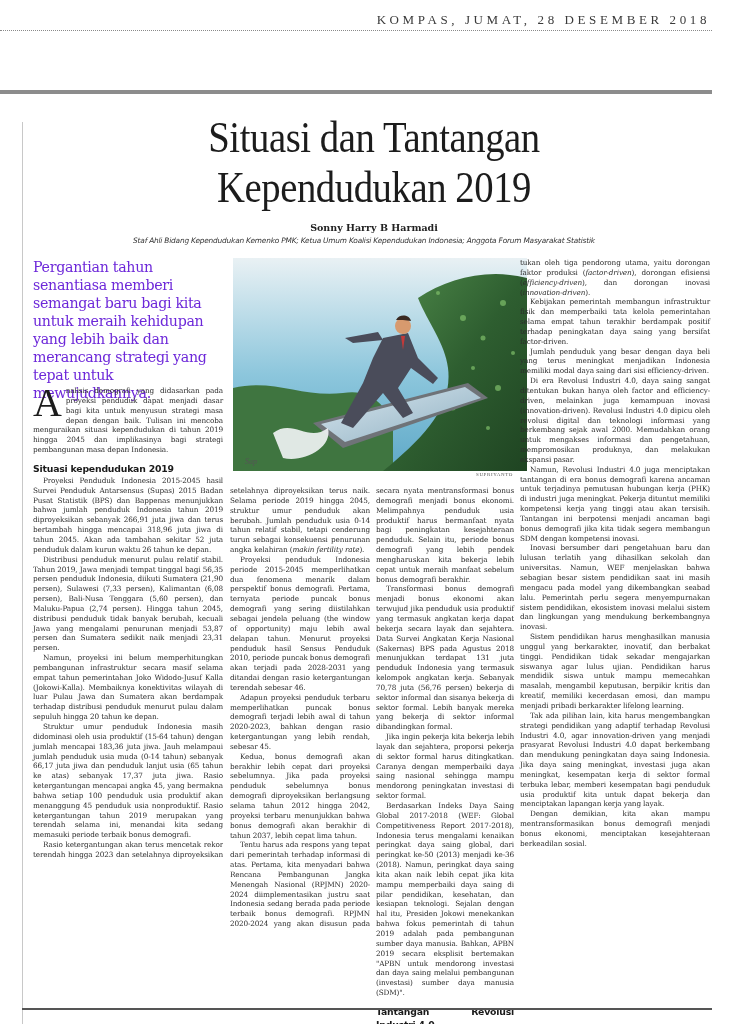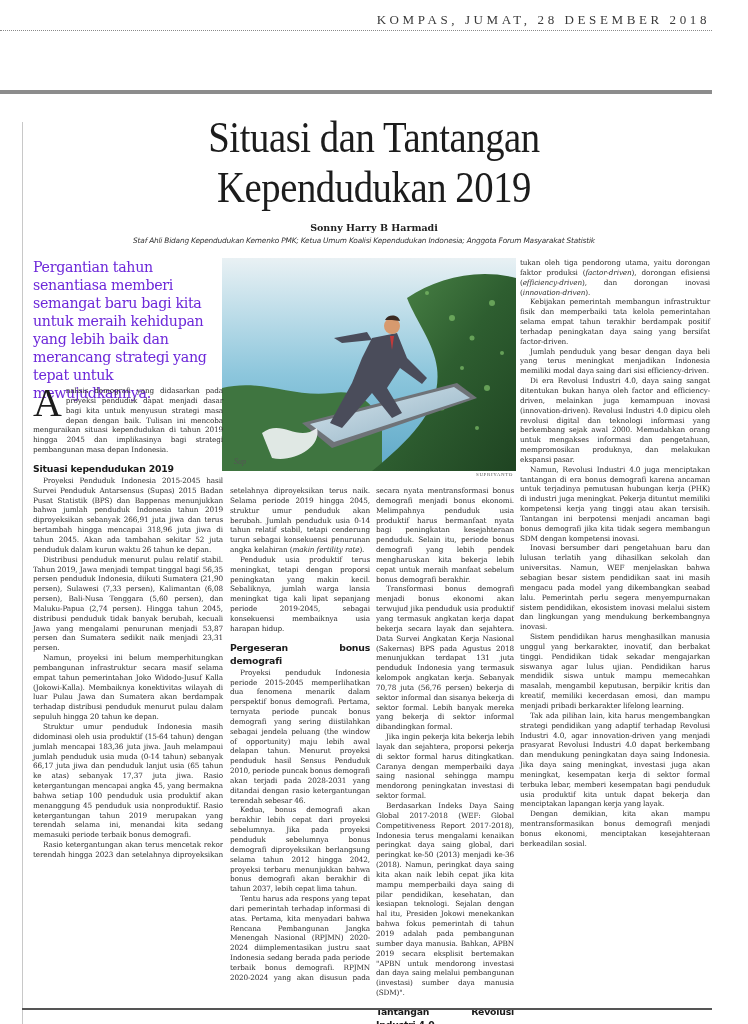--- a/index.html
+++ b/index.html
@@ -38,21 +38,21 @@
     letter-spacing: -0.2px;
   }
 
   .pullquote {
     position: absolute; left: 33px; top: 258px; width: 195px;
     font-family: "DejaVu Serif", serif; font-size: 14.2px; line-height: 18px; color: #6d28d9;
     letter-spacing: -0.3px;
   }
 
   .illustration {
-    position: absolute; left: 222px; top: 258px; width: 302px; height: 213px; overflow: hidden;
+    position: absolute; left: 233px; top: 258px; width: 302px; height: 213px; overflow: hidden;
   }
   .illus-credit {
     position: absolute; left: 476px; top: 472px;
     font-family: "Liberation Serif", serif; font-size: 5px; letter-spacing: 0.6px; color: #555;
   }
 
   .col {
     position: absolute; font-family: "DejaVu Serif", serif; font-size: 7.3px; line-height: 9.85px;
     color: #2d2d2d; text-align: justify; letter-spacing: -0.15px;
   }
@@ -145,23 +145,22 @@
   <h3>Situasi kependudukan 2019</h3>
   <p>Proyeksi Penduduk Indonesia 2015-2045 hasil Survei Penduduk Antarsensus (Supas) 2015 Badan Pusat Statistik (BPS) dan Bappenas menunjukkan bahwa jumlah penduduk Indonesia tahun 2019 diproyeksikan sebanyak 266,91 juta jiwa dan terus bertambah hingga mencapai 318,96 juta jiwa di tahun 2045. Akan ada tambahan sekitar 52 juta penduduk dalam kurun waktu 26 tahun ke depan.</p>
   <p>Distribusi penduduk menurut pulau relatif stabil. Tahun 2019, Jawa menjadi tempat tinggal bagi 56,35 persen penduduk Indonesia, diikuti Sumatera (21,90 persen), Sulawesi (7,33 persen), Kalimantan (6,08 persen), Bali-Nusa Tenggara (5,60 persen), dan Maluku-Papua (2,74 persen). Hingga tahun 2045, distribusi penduduk tidak banyak berubah, kecuali Jawa yang mengalami penurunan menjadi 53,87 persen dan Sumatera sedikit naik menjadi 23,31 persen.</p>
   <p>Namun, proyeksi ini belum memperhitungkan pembangunan infrastruktur secara masif selama empat tahun pemerintahan Joko Widodo-Jusuf Kalla (Jokowi-Kalla). Membaiknya konektivitas wilayah di luar Pulau Jawa dan Sumatera akan berdampak terhadap distribusi penduduk menurut pulau dalam sepuluh hingga 20 tahun ke depan.</p>
   <p>Struktur umur penduduk Indonesia masih didominasi oleh usia produktif (15-64 tahun) dengan jumlah mencapai 183,36 juta jiwa. Jauh melampaui jumlah penduduk usia muda (0-14 tahun) sebanyak 66,17 juta jiwa dan penduduk lanjut usia (65 tahun ke atas) sebanyak 17,37 juta jiwa. Rasio ketergantungan mencapai angka 45, yang bermakna bahwa setiap 100 penduduk usia produktif akan menanggung 45 penduduk usia nonproduktif. Rasio ketergantungan tahun 2019 merupakan yang terendah selama ini, menandai kita sedang memasuki periode terbaik bonus demografi.</p>
   <p style="height:20px;overflow:hidden">Rasio ketergantungan akan terus mencetak rekor terendah hingga 2023 dan setelahnya diproyeksikan terus naik. Selama periode 2019 hingga 2045, struktur umur penduduk akan berubah. Jumlah penduduk usia 0-14 tahun relatif stabil, tetapi cenderung turun sebagai konsekuensi penurunan angka kelahiran (total fertility rate).</p>
 </div>
 
 <div class="col" id="col2">
   <p class="noindent">setelahnya diproyeksikan terus naik. Selama periode 2019 hingga 2045, struktur umur penduduk akan berubah. Jumlah penduduk usia 0-14 tahun relatif stabil, tetapi cenderung turun sebagai konsekuensi penurunan angka kelahiran (<em>makin fertility rate</em>).</p>
-  <p>Penduduk usia produktif terus meningkat, tetapi dengan proporsi peningkatan yang makin kecil. Sebaliknya, jumlah warga lansia meningkat tiga kali lipat sepanjang periode 2019-2045, sebagai konsekuensi membaiknya usia harapan hidup.</p>
-  <h3>Pergeseran bonus demografi</h3>
   <p>Proyeksi penduduk Indonesia periode 2015-2045 memperlihatkan dua fenomena menarik dalam perspektif bonus demografi. Pertama, ternyata periode puncak bonus demografi yang sering diistilahkan sebagai jendela peluang (the window of opportunity) maju lebih awal delapan tahun. Menurut proyeksi penduduk hasil Sensus Penduduk 2010, periode puncak bonus demografi akan terjadi pada 2028-2031 yang ditandai dengan rasio ketergantungan terendah sebesar 46.</p>
+  <p>Adapun proyeksi penduduk terbaru memperlihatkan puncak bonus demografi terjadi lebih awal di tahun 2020-2023, bahkan dengan rasio ketergantungan yang lebih rendah, sebesar 45.</p>
   <p>Kedua, bonus demografi akan berakhir lebih cepat dari proyeksi sebelumnya. Jika pada proyeksi penduduk sebelumnya bonus demografi diproyeksikan berlangsung selama tahun 2012 hingga 2042, proyeksi terbaru menunjukkan bahwa bonus demografi akan berakhir di tahun 2037, lebih cepat lima tahun.</p>
   <p style="height:88px;overflow:hidden">Tentu harus ada respons yang tepat dari pemerintah terhadap informasi di atas. Pertama, kita menyadari bahwa Rencana Pembangunan Jangka Menengah Nasional (RPJMN) 2020-2024 diimplementasikan justru saat Indonesia sedang berada pada periode terbaik bonus demografi. RPJMN 2020-2024 yang akan disusun pada 2019 harus didesain agar mampu secara nyata mentransformasi bonus demografi menjadi bonus ekonomi. Melimpahnya penduduk usia produktif harus bermanfaat nyata bagi peningkatan kesejahteraan penduduk. Selain itu, periode bonus demografi yang lebih pendek mengharuskan kita bekerja lebih cepat untuk meraih manfaat sebelum bonus demografi berakhir.</p>
 </div>
 
 <div class="col" id="col3">
   <p class="noindent">secara nyata mentransformasi bonus demografi menjadi bonus ekonomi. Melimpahnya penduduk usia produktif harus bermanfaat nyata bagi peningkatan kesejahteraan penduduk. Selain itu, periode bonus demografi yang lebih pendek mengharuskan kita bekerja lebih cepat untuk meraih manfaat sebelum bonus demografi berakhir.</p>
   <p>Transformasi bonus demografi menjadi bonus ekonomi akan terwujud jika penduduk usia produktif yang termasuk angkatan kerja dapat bekerja secara layak dan sejahtera. Data Survei Angkatan Kerja Nasional (Sakernas) BPS pada Agustus 2018 menunjukkan terdapat 131 juta penduduk Indonesia yang termasuk kelompok angkatan kerja. Sebanyak 70,78 juta (56,76 persen) bekerja di sektor informal dan sisanya bekerja di sektor formal. Lebih banyak mereka yang bekerja di sektor informal dibandingkan formal.</p>
   <p>Jika ingin pekerja kita bekerja lebih layak dan sejahtera, proporsi pekerja di sektor formal harus ditingkatkan. Caranya dengan memperbaiki daya saing nasional sehingga mampu mendorong peningkatan investasi di sektor formal.</p>
   <p>Berdasarkan Indeks Daya Saing Global 2017-2018 (WEF: Global Competitiveness Report 2017-2018), Indonesia terus mengalami kenaikan peringkat daya saing global, dari peringkat ke-50 (2013) menjadi ke-36 (2018). Namun, peringkat daya saing kita akan naik lebih cepat jika kita mampu memperbaiki daya saing di pilar pendidikan, kesehatan, dan kesiapan teknologi. Sejalan dengan hal itu, Presiden Jokowi menekankan bahwa fokus pemerintah di tahun 2019 adalah pada pembangunan sumber daya manusia. Bahkan, APBN 2019 secara eksplisit bertemakan "APBN untuk mendorong investasi dan daya saing melalui pembangunan (investasi) sumber daya manusia (SDM)".</p>
   <h3>Tantangan Revolusi Industri 4.0</h3>

